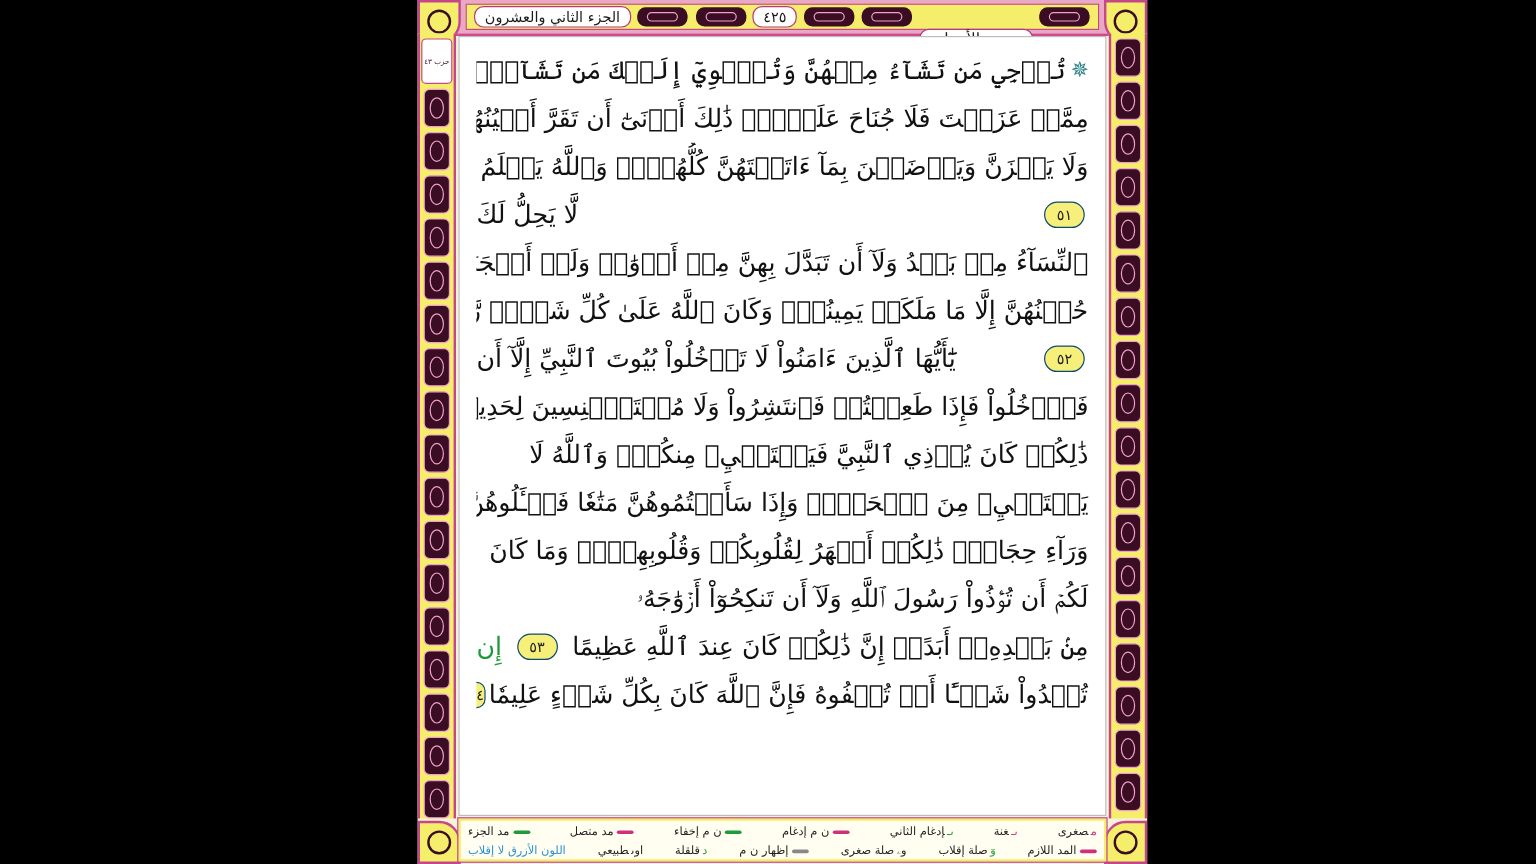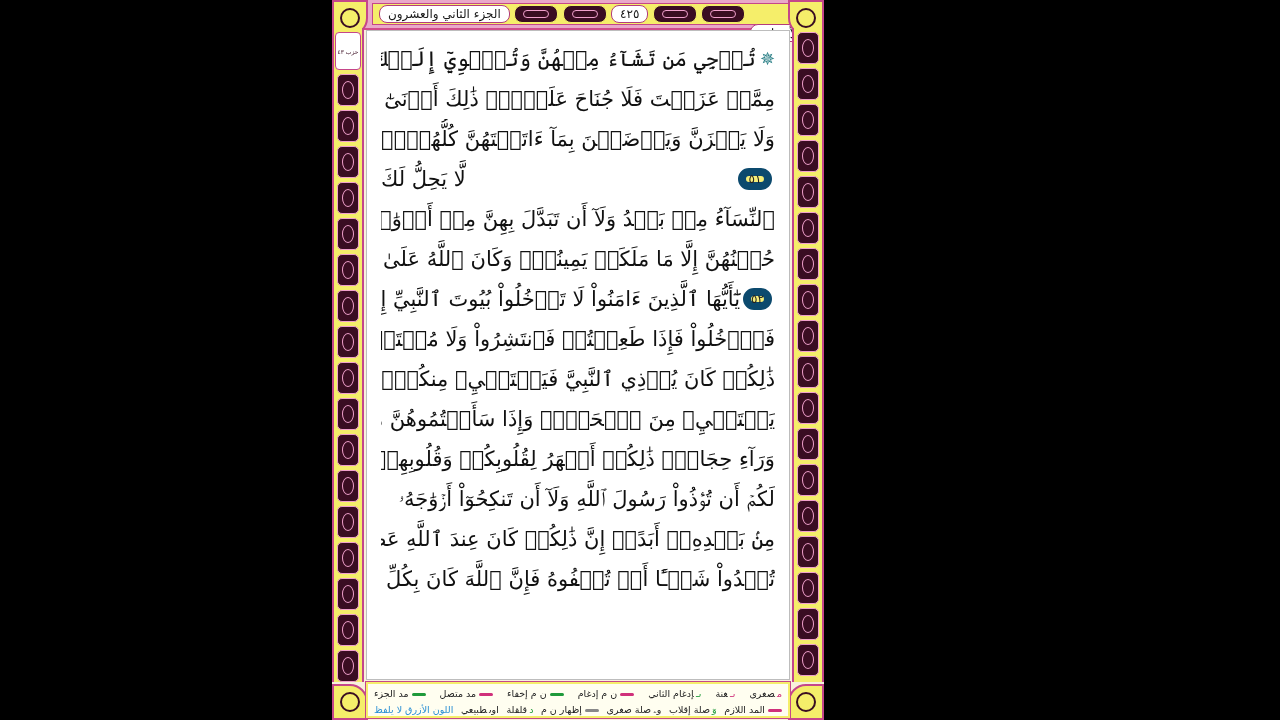--- a/index.html
+++ b/index.html
@@ -1,18 +1,18 @@
 <!DOCTYPE html>
 <html><head>
   <meta charset="utf-8">
   <style>
     html, body { margin:0; padding:0; background:#000; }
     body { width:1280px; height:720px; position:relative; overflow:hidden; font-family:"DejaVu Sans", sans-serif; }
 
-    .page { position:absolute; left:332px; top:0; width:492px; height:720px; background:#f8f1dc; overflow:hidden; }
+    .page { position:absolute; left:348px; top:0; width:608px; height:720px; background:#f8f1dc; overflow:hidden; }
 
     
     .header { position:absolute; left:0; top:0; width:608px; height:28px; background:#e9a8c8; border-bottom:2px solid #d14b8a; }
     .header .band { position:absolute; left:40px; right:40px; top:3px; height:22px; background:#f5ee6a; border:1px solid #c5468a; display:flex; align-items:center; justify-content:space-between; padding:0 6px; box-sizing:border-box; }
     .hbox { height:16px; border:1px solid #b33c7b; background:#fff; border-radius:8px; display:flex; align-items:center; justify-content:center; padding:0 8px; font-size:12px; color:#1a1a1a; }
     .hbox.surah { font-family:"DejaVu Serif", serif; font-size:13px;margin-top:38px; }
     .orn { width:42px; height:16px; background:#3a0d22; border:1px solid #f5ee6a; border-radius:8px; position:relative; }
     .orn::after { content:""; position:absolute; left:8px; right:8px; top:4px; bottom:4px; border:1px solid #f0a0cc; border-radius:6px; }
 
     .corner { position:absolute; width:36px; height:36px; background:#f5ee6a; border:2px solid #c5468a; box-sizing:border-box; }
@@ -30,21 +30,21 @@
     .tile::after { content:""; position:absolute; left:4px; top:6px; width:10px; height:16px; border:1px solid #f0a0cc; border-radius:50%; }
     .hizb { width:24px; height:36px; background:#fff; border:1px solid #c5468a; border-radius:4px; font-size:6px; color:#3a0d22; display:flex; align-items:center; justify-content:center; text-align:center; flex:none; }
 
     
     .panel { position:absolute; left:34px; right:34px; top:30px; bottom:40px; background:#fff; border:1px solid #bdbdbd; box-sizing:border-box; padding:8px 14px 0 14px; direction:rtl; }
     .line { height:40px; line-height:40px; font-family:"DejaVu Serif", serif; font-size:21px; color:#111; white-space:nowrap; display:flex; justify-content:space-between; align-items:center; overflow:hidden; }
     .line .w { display:inline-block; }
     .g { color:#1f9a3a; }
     .b { color:#2a8fd4; }
     .p { color:#d0307a; }
-    .ayah { display:inline-flex; align-items:center; justify-content:center; width:34px; height:22px; background:#f6ef7a; border:8px solid #0c4a6e; border-radius:12px; font-size:12px; color:#222; font-family:"DejaVu Sans", sans-serif; box-sizing:border-box; margin:0 3px; }
+    .ayah { display:inline-flex; align-items:center; justify-content:center; width:34px; height:22px; background:#f6ef7a; border:1px solid #0c4a6e; border-radius:12px; font-size:12px; color:#222; font-family:"DejaVu Sans", sans-serif; box-sizing:border-box; margin:0 3px; }
     .star { display:inline-flex; align-items:center; justify-content:center; width:22px; height:22px; font-size:18px; color:#2a7f86; margin-left:4px; }
 
     
     .legend { position:absolute; left:34px; right:34px; bottom:2px; height:36px; background:#fffef0; border:2px solid #f5ee6a; outline:1px solid #c5468a; box-sizing:border-box; direction:rtl; font-size:9.5px; color:#222; padding:2px 6px; }
     .lrow { display:flex; justify-content:space-between; height:16px; line-height:16px; white-space:nowrap; }
     .sw { display:inline-block; width:14px; height:3px; border-radius:2px; vertical-align:middle; margin-left:3px; }
     .mk { margin-left:2px; }
   </style>
 </head>
 <body>
@@ -172,17 +172,17 @@
       <span><span class="sw" style="background:#d0307a"></span><span>مد متصل</span></span>
       <span><span class="sw" style="background:#1f9a3a"></span><span>مد الجزء</span></span>
     </div>
     <div class="lrow">
       <span><span class="sw" style="background:#d0307a"></span><span>المد اللازم</span></span>
       <span><span class="mk g">وٓ</span><span>صلة إقلاب</span></span>
       <span><span class="mk">وۦ</span><span>صلة صغرى</span></span>
       <span><span class="sw" style="background:#888"></span><span>إظهار ن م</span></span>
       <span><span class="mk g">د</span><span>قلقلة</span></span>
       <span><span class="mk">اوى</span><span>طبيعي</span></span>
-      <span><span class="b">اللون الأزرق لا يلفظ</span></span>
+      <span><span class="b">اللون الأزرق لا إقلاب</span></span>
     </div>
   </div>
 
 </div>
 
 </body></html>

